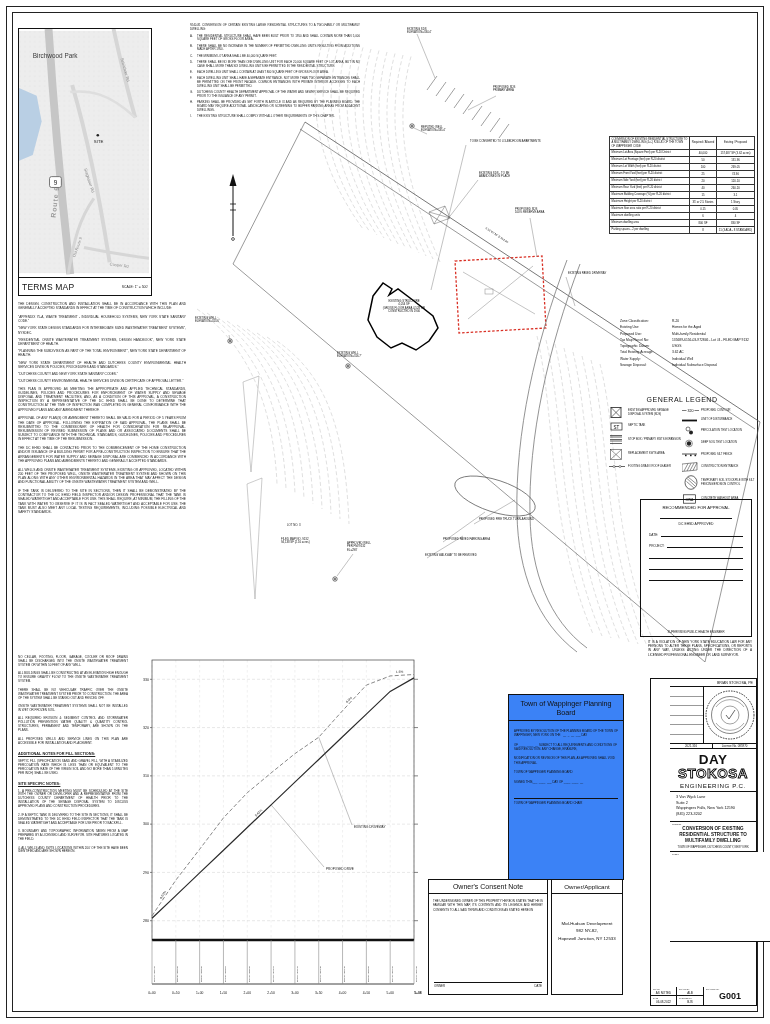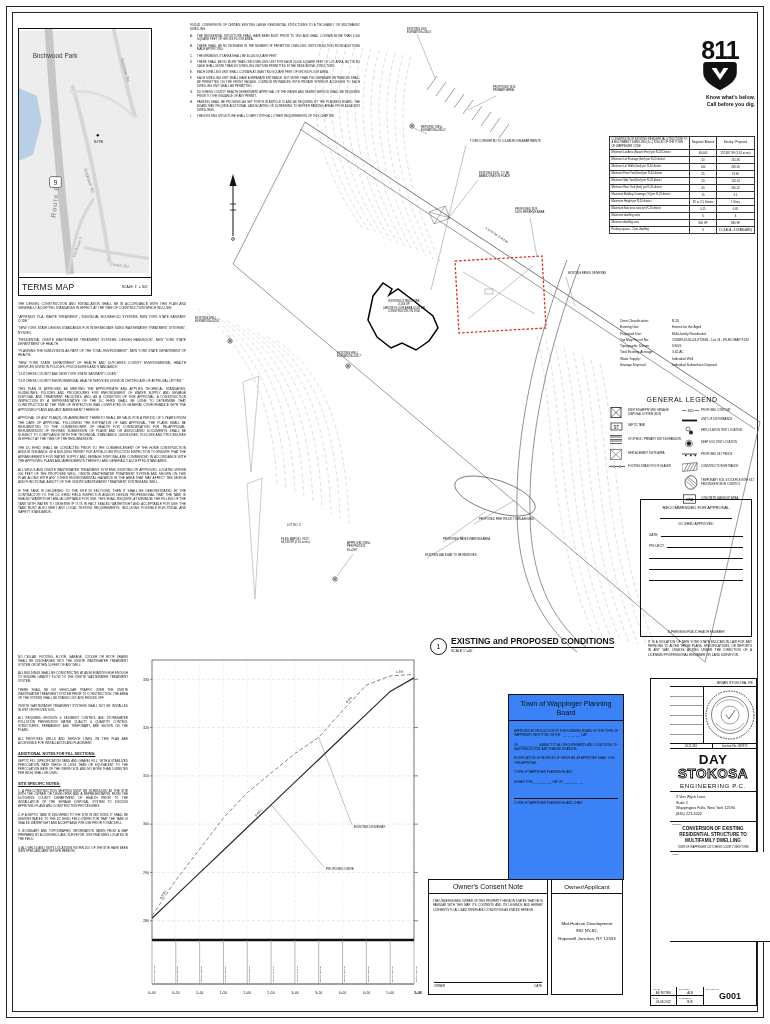--- a/index.html
+++ b/index.html
@@ -360,27 +360,20 @@
         <div class="plabel" style="left: 162px; top: 528px;">APPROVED WELL
 PER FM#9132
 EL=298'</div>
         <div class="plabel" style="left: 294px; top: 504px; width: 74px;">PROPOSED FIRE TRUCK TURN-AROUND</div>
         <div class="plabel" style="left: 258px; top: 524px; width: 66px;">PROPOSED PAVED PARKING AREA</div>
         <div class="plabel" style="left: 240px; top: 540px; width: 72px;">EXISTING WALKWAY TO BE REMOVED</div>
         <div class="plabel" style="left: 298px; top: 220px; transform: rotate(33.4deg);">S 53°07'30" E   553.94'</div>
       </div>
   </div>
 
-  <div class="abs vtitle">
-    <div class="vnum">1</div>
-    <div class="vtext">
-      <div class="vt">EXISTING and PROPOSED CONDITIONS</div>
-      <div class="vs">SCALE 1"=40'</div>
-    </div>
-  </div>
 
   <div class="abs chart">
     <svg id="profile-svg" width="292" height="362" viewBox="0 0 292 362">
         <line x1="22" y1="268.6896551724138" x2="284" y2="268.6896551724138" stroke="#c4c4c4" stroke-width="0.4" stroke-dasharray="3 2"></line>
         <text x="19" y="269.88965517241377" font-size="3.6" text-anchor="end" fill="#222">280</text>
         <line x1="284" y1="268.6896551724138" x2="288" y2="268.6896551724138" stroke="#333" stroke-width="0.6"></line>
         <line x1="20" y1="268.6896551724138" x2="22" y2="268.6896551724138" stroke="#333" stroke-width="0.6"></line>
         <line x1="22" y1="220.41379310344826" x2="284" y2="220.41379310344826" stroke="#c4c4c4" stroke-width="0.4" stroke-dasharray="3 2"></line>
         <text x="19" y="221.61379310344824" font-size="3.6" text-anchor="end" fill="#222">290</text>
         <line x1="284" y1="220.41379310344826" x2="288" y2="220.41379310344826" stroke="#333" stroke-width="0.6"></line>
@@ -488,31 +481,20 @@
 
   <div class="abs applicant">
     <div class="ah">Owner/Applicant</div>
     <div class="al">
       <div>Mid-Hudson Development</div>
       <div>982 NY-82,</div>
       <div>Hopewell Junction, NY 12533</div>
     </div>
   </div>
 
-  <div class="abs logo811">
-    <div class="n">811</div>
-    <svg width="34" height="30" viewBox="0 0 56 50" style="display:block;margin:1px auto 0 auto;">
-      <path d="M5,0 h46 a5,5 0 0 1 5,5 v13 c0,15 -19,24 -28,29 c-9,-5 -28,-14 -28,-29 v-13 a5,5 0 0 1 5,-5 z" fill="#111"></path>
-      <polygon points="14,10 28,30 42,10 34,10 28,20 22,10" fill="#fff"></polygon>
-    </svg>
-    <div class="tag">
-      <div>Know what's below.</div>
-      <div>Call before you dig.</div>
-    </div>
-  </div>
 
   <table class="bulk abs">
     <thead>
       <tr>
         <th class="desc">CONVERSION OF EXISTING RESIDENTIAL STRUCTURE TO A MULTIFAMILY DWELLING (4+/-) §240-81 OF THE TOWN OF WAPPINGER CODE</th>
         <th>Required / Allowed</th>
         <th>Existing / Proposed</th>
       </tr>
     </thead>
     <tbody id="bulk-rows">

